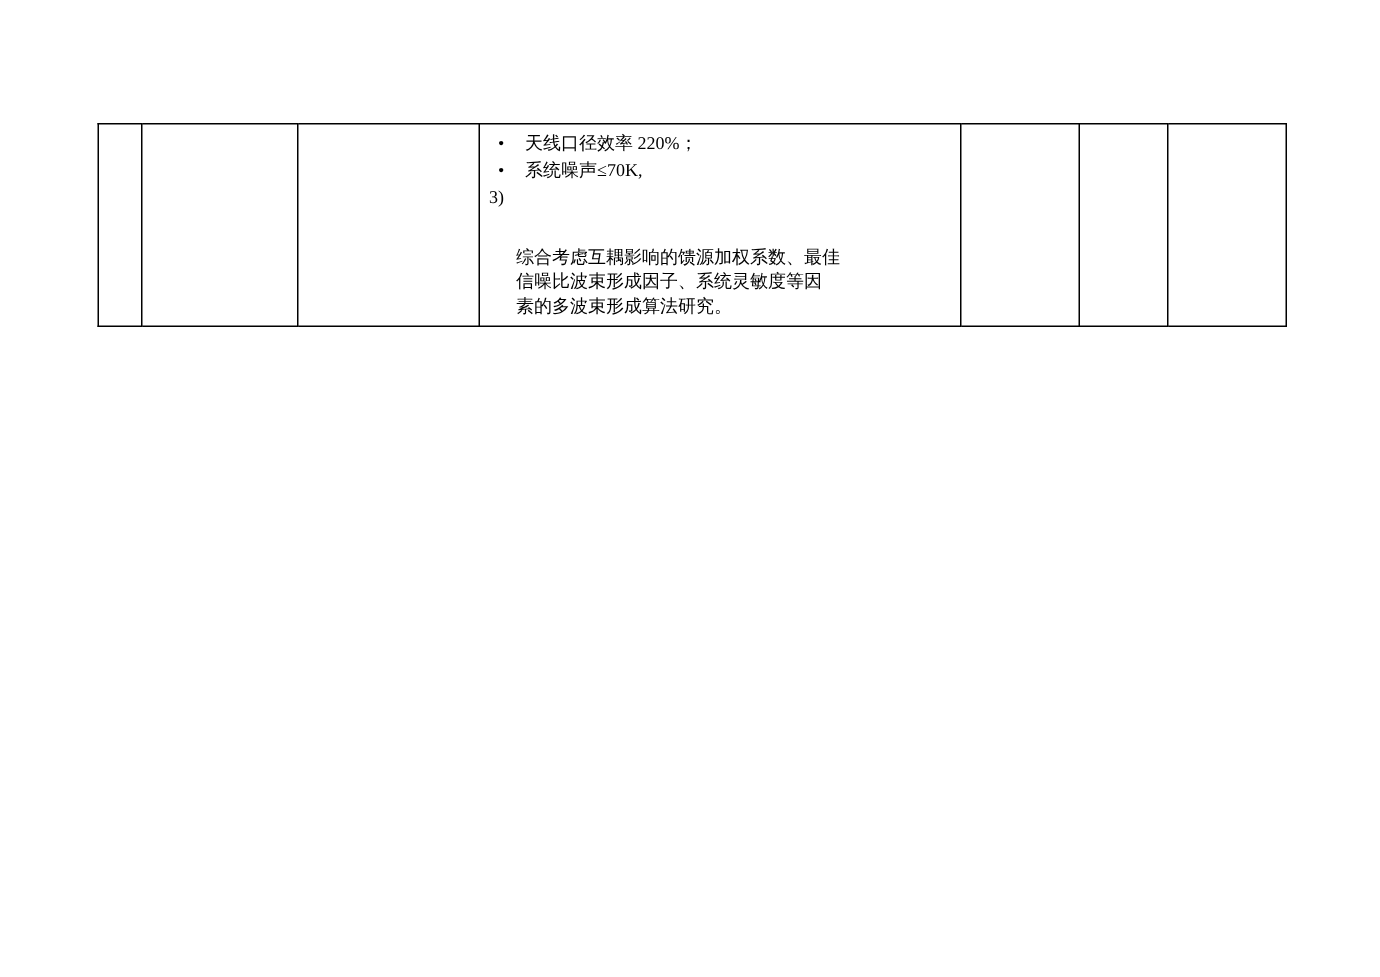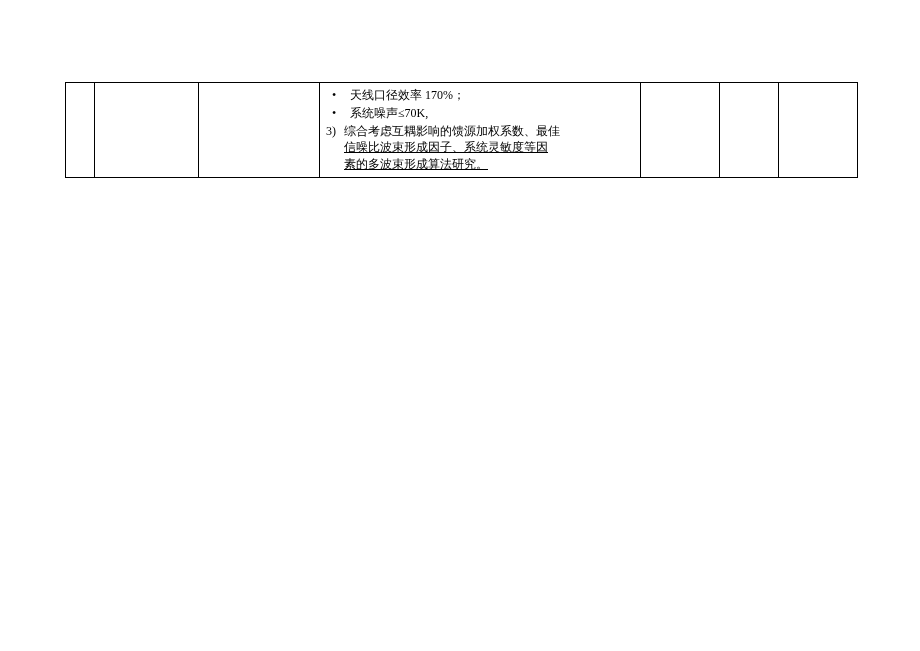--- a/index.html
+++ b/index.html
@@ -59,42 +59,42 @@
     display: flex;
   }
   .num-mark {
     width: 18px;
     flex: 0 0 18px;
     text-align: left;
   }
   .num-text {
     flex: 1;
     text-align: justify;
+    margin-top: 40px;
   }
   .indent-line {
     padding-left: 18px;
     text-align: justify;
-    text-decoration: underline;
   }
 </style>
 </head>
 <body>
 
 <div class="page">
   <table>
     <tbody>
         <tr>
       <td class="col1"></td>
       <td class="col2"></td>
       <td class="col3"></td>
       <td class="col4">
         <div class="content">
           <div class="bullet-row">
             <span class="bullet-mark">•</span>
-            <span class="bullet-text">天线口径效率 170%；</span>
+            <span class="bullet-text">天线口径效率 220%；</span>
           </div>
           <div class="bullet-row">
             <span class="bullet-mark">•</span>
             <span class="bullet-text">系统噪声≤70K,</span>
           </div>
           <div class="num-row">
             <span class="num-mark">3)</span>
             <span class="num-text">综合考虑互耦影响的馈源加权系数、最佳</span>
           </div>
           <div class="indent-line">信噪比波束形成因子、系统灵敏度等因</div>

